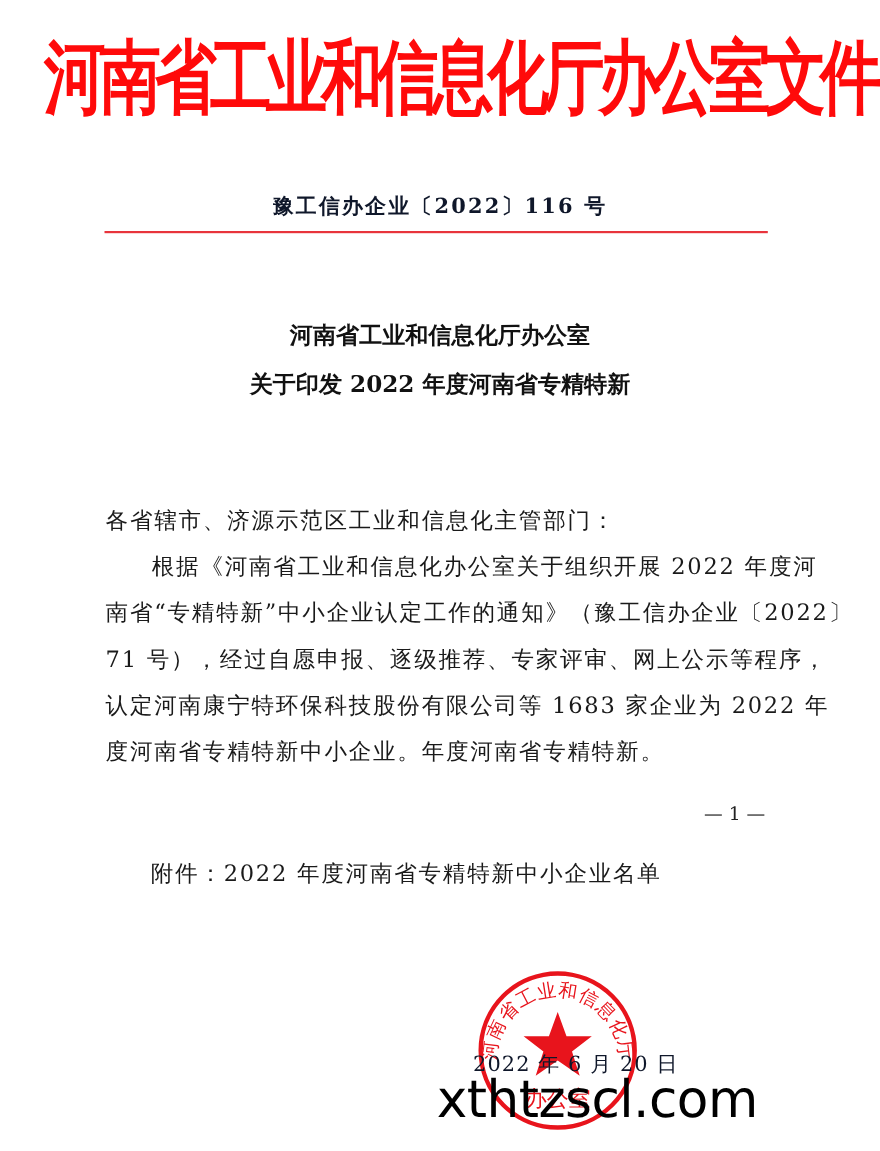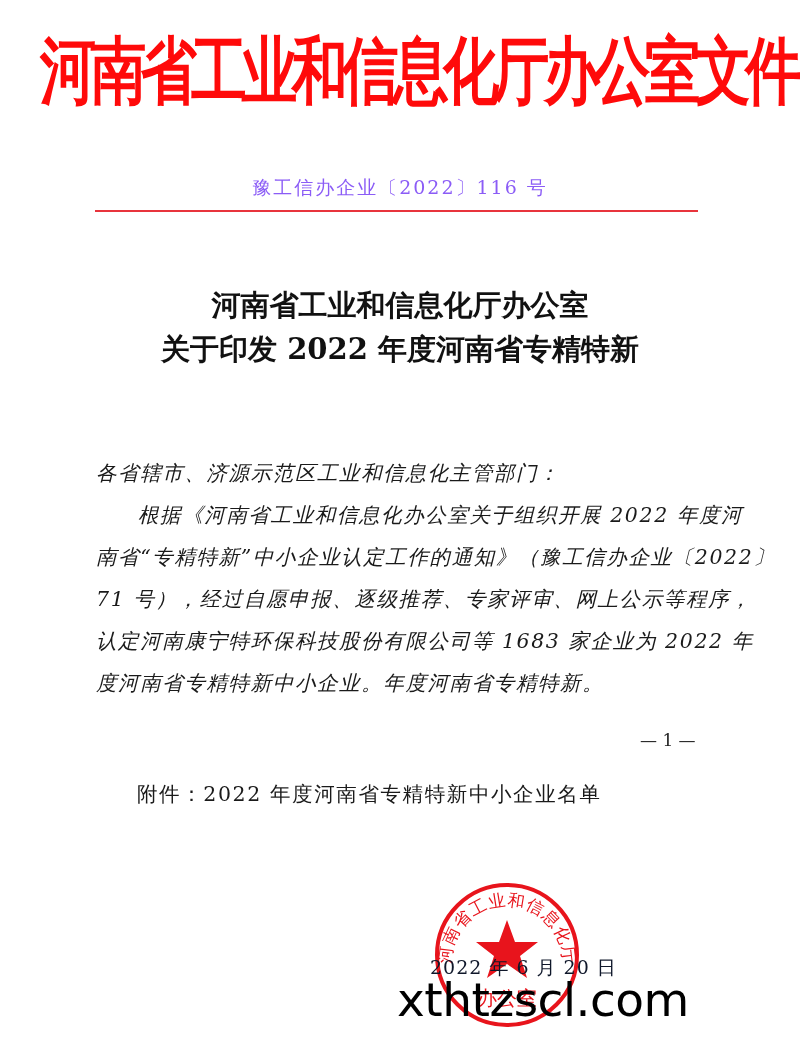--- a/index.html
+++ b/index.html
@@ -32,54 +32,55 @@
       white-space: nowrap;
     }
     .docno {
       position: absolute;
       left: 0;
       top: 175px;
       width: 800px;
       text-align: center;
       font-size: 19px;
       letter-spacing: 2px;
-      color: #8b5cf6;
+      color: #0f172a;
+      font-weight: bold;
     }
     .red-rule {
       position: absolute;
       left: 95px;
       top: 210px;
       width: 603px;
       height: 2px;
       background: #e8343c;
     }
     .title {
       position: absolute;
       left: 0;
       top: 283px;
       width: 800px;
       text-align: center;
       font-family: "DejaVu Serif", "Liberation Serif", serif;
       font-weight: bold;
-      font-size: 29px;
+      font-size: 21px;
       line-height: 44px;
       color: #111;
     }
     .title div { white-space: nowrap; }
     .body-text {
       position: absolute;
       left: 96px;
       top: 452px;
       width: 610px;
       font-size: 20.5px;
       line-height: 42px;
       color: #1a1a1a;
       letter-spacing: 1.6px;
     }
-    .body-text .line { white-space: nowrap; font-style: italic; }
+    .body-text .line { white-space: nowrap; }
     .indent { padding-left: 42px; }
     .page-number {
       position: absolute;
       left: 640px;
       top: 730px;
       font-size: 17px;
       color: #222;
       white-space: nowrap;
     }
     .attachment {

